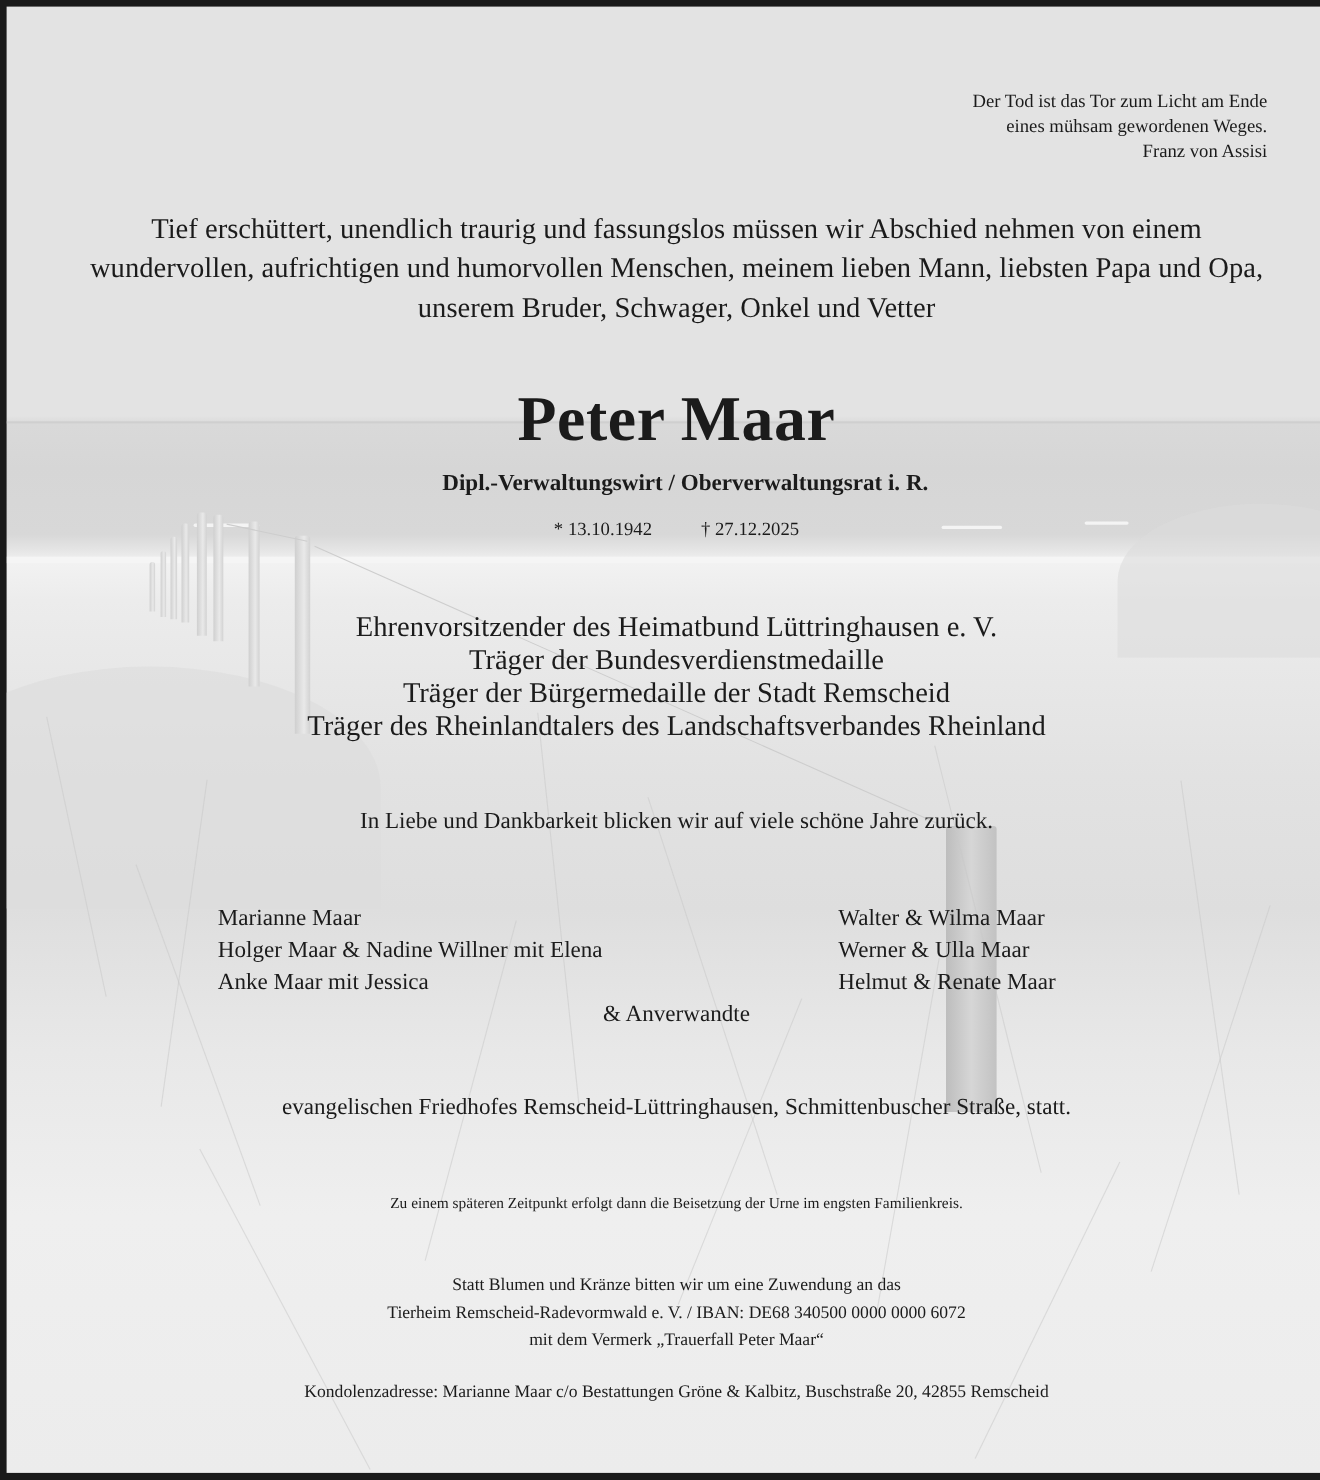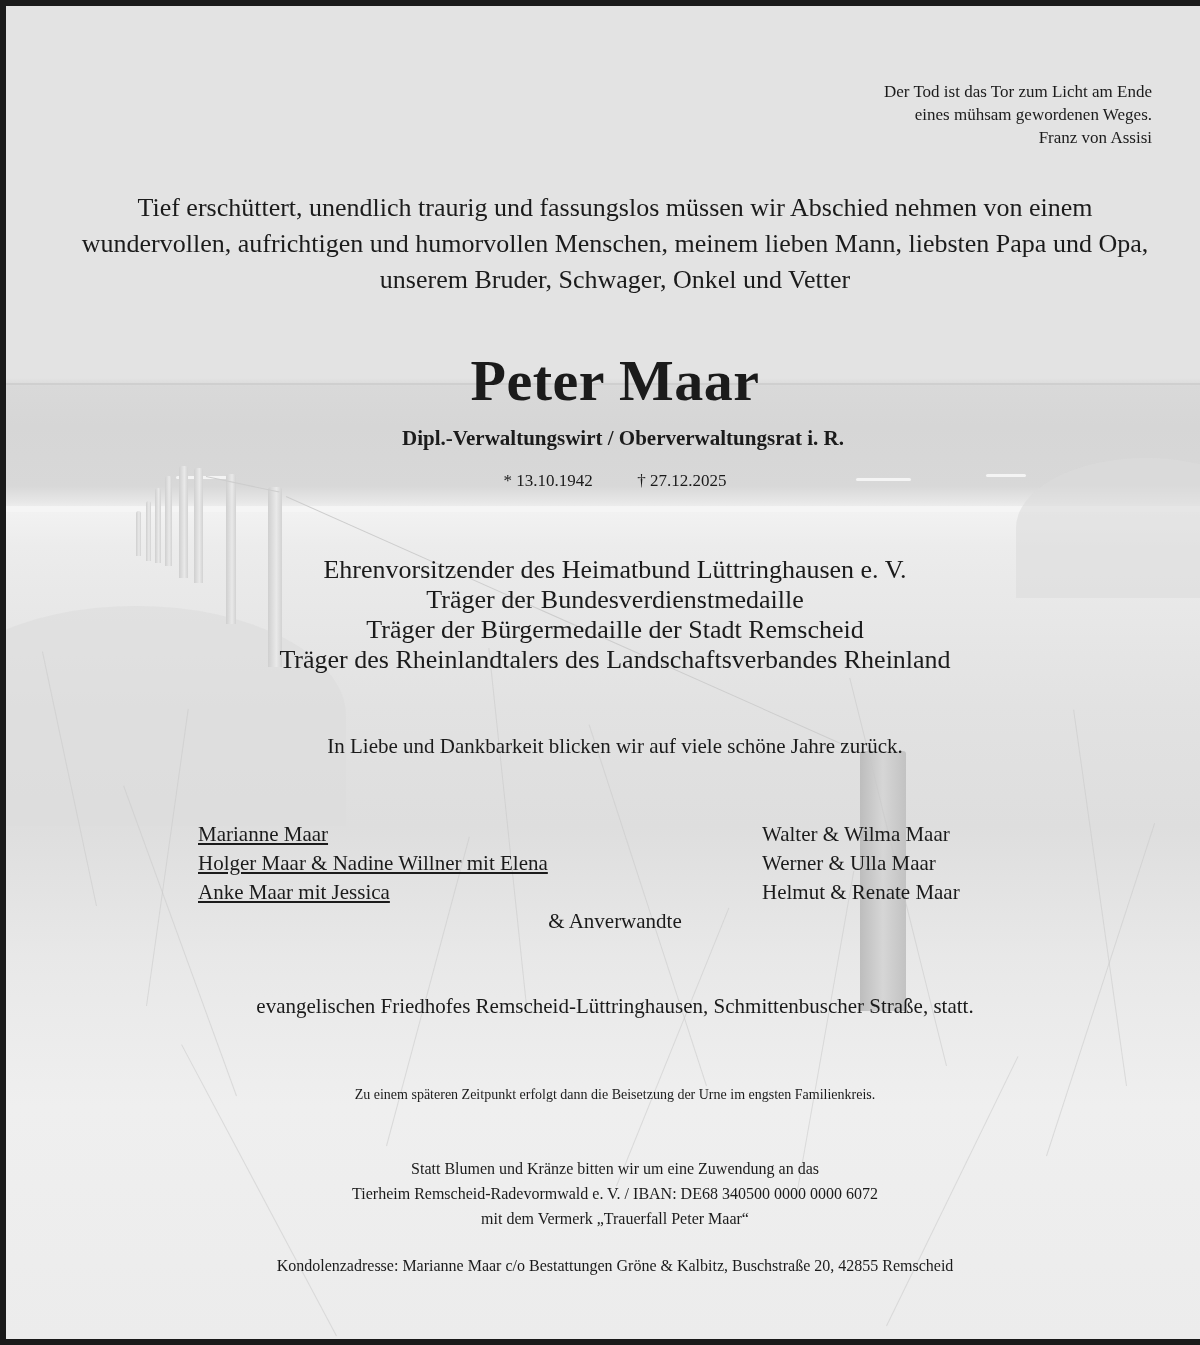--- a/index.html
+++ b/index.html
@@ -53,21 +53,21 @@
     .honors {
       position: absolute; left: 0; right: 0; top: 549px; text-align: center;
       font-family: "Liberation Serif", serif; font-size: 26px; line-height: 30px;
     }
     .gratitude {
       position: absolute; left: 0; right: 0; top: 725px; text-align: center;
       font-family: "Liberation Serif", serif; font-size: 21px; line-height: 30px;
     }
     .mourners-left {
       position: absolute; left: 192px; top: 814px;
-      font-family: "Liberation Serif", serif; font-size: 21px; line-height: 29px; text-decoration: underline;
+      font-family: "Liberation Serif", serif; font-size: 21px; line-height: 29px;
     }
     .mourners-right {
       position: absolute; left: 756px; top: 814px;
       font-family: "Liberation Serif", serif; font-size: 21px; line-height: 29px;
     }
     .relatives {
       position: absolute; left: 0; right: 0; top: 901px; text-align: center;
       font-family: "Liberation Serif", serif; font-size: 21px; line-height: 29px;
     }
     .service {

